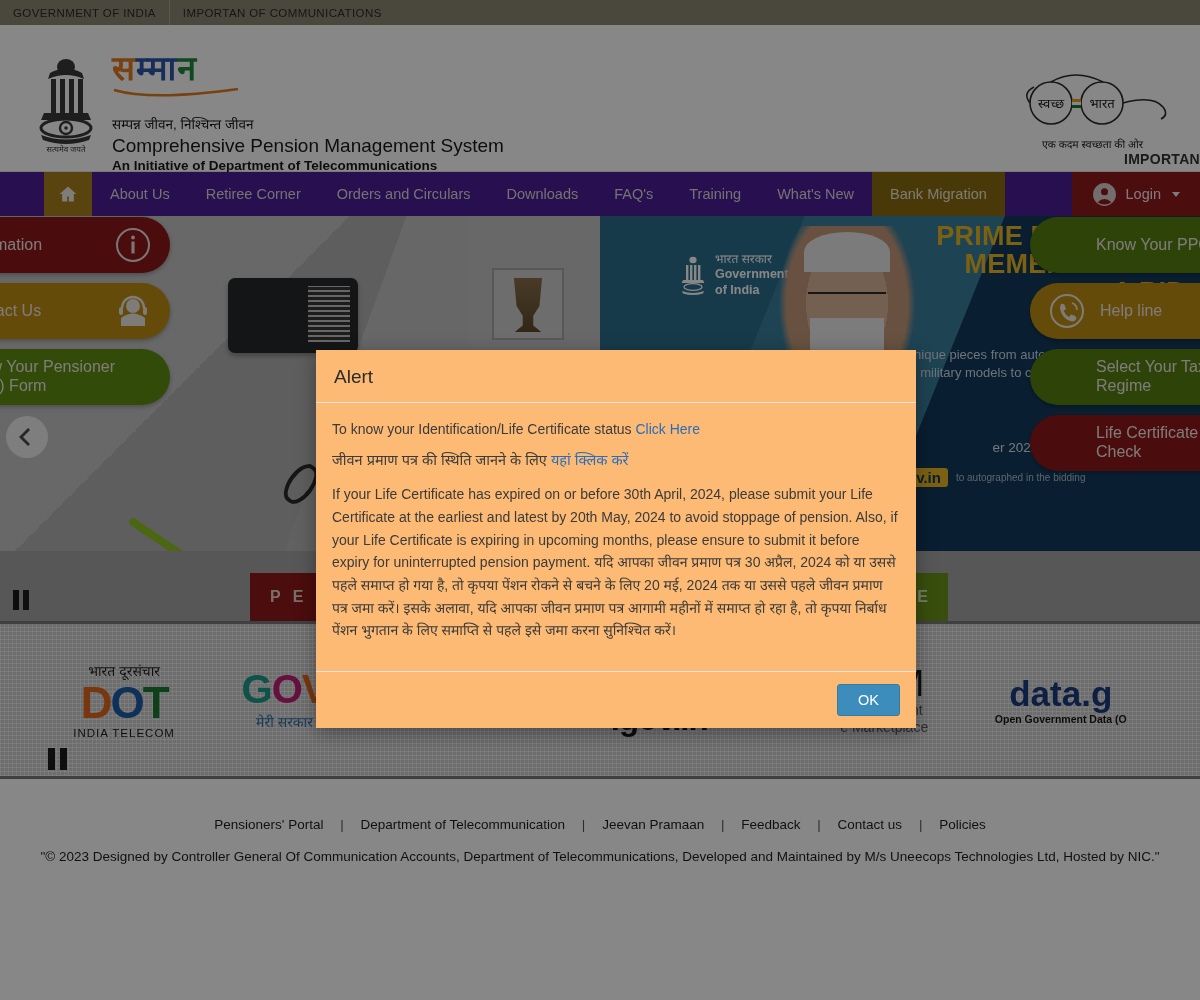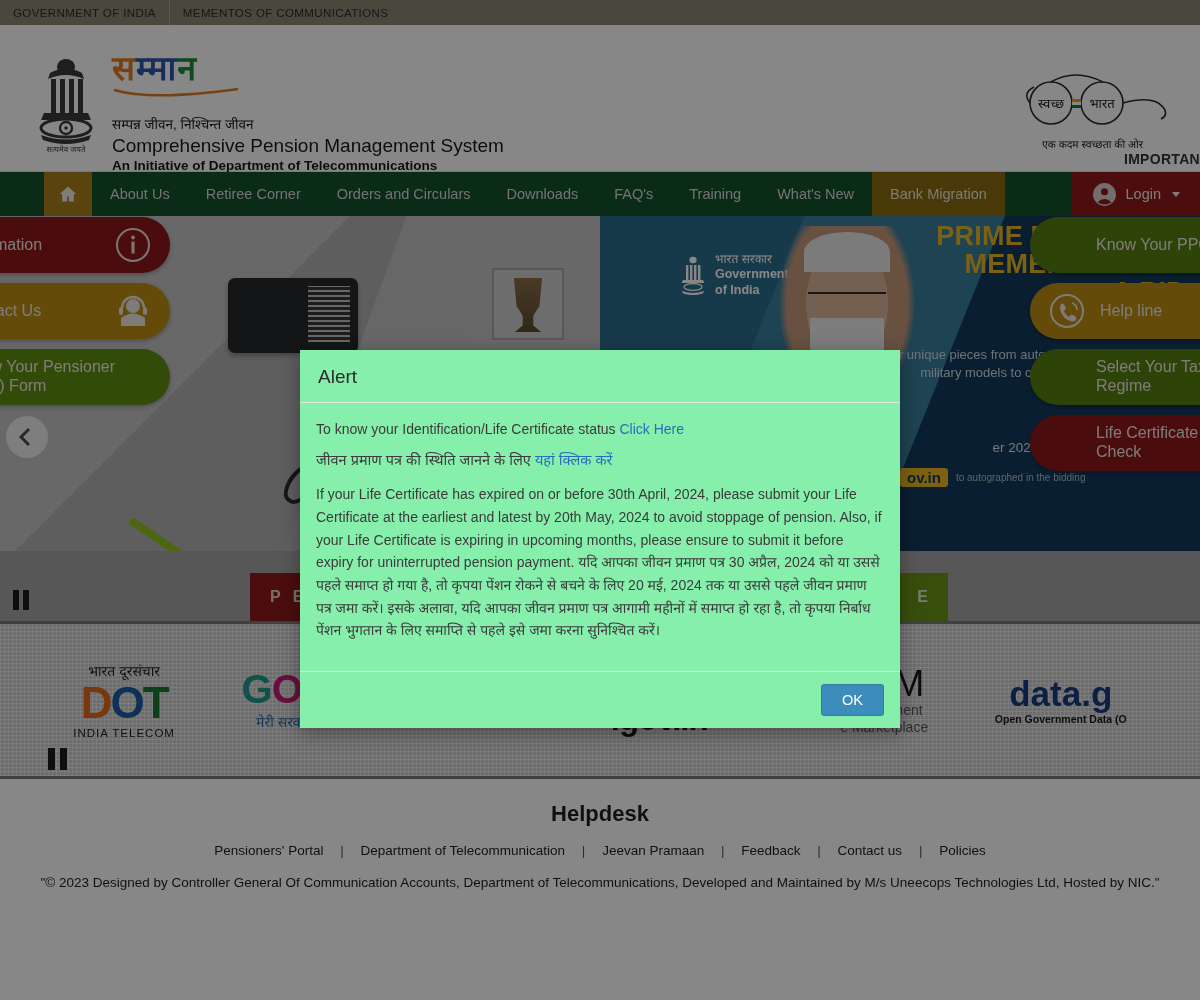--- a/index.html
+++ b/index.html
@@ -45,21 +45,21 @@
   .swachh { position: absolute; right: 20px; top: 44px; width: 175px; text-align: center; }
   .swachh svg { width: 175px; height: 62px; }
   .swachh-cap { font-size: 10.5px; color: #1a1a1a; margin-top: 2px; }
   #important-strip {
     position: absolute; right: 0; bottom: 4px; font-size: 14px;
     font-weight: bold; color: #333; letter-spacing: .3px;
   }
 
   
   #nav {
-    height: 44px; background: #14532d; display: flex; align-items: stretch;
+    height: 44px; background: #4c1d95; display: flex; align-items: stretch;
     position: relative; z-index: 3;
   }
   #nav .nav-home {
     width: 48px; background: #a8811f; display: flex; align-items: center; justify-content: center;
     margin-left: 44px;
   }
   #nav .nav-home svg { width: 20px; height: 20px; fill: #f0ece0; }
   #nav .nav-item {
     display: flex; align-items: center; padding: 0 18px;
     color: #d9d9d9; font-size: 14.5px; white-space: nowrap;
@@ -271,22 +271,22 @@
   .hd-title { font-size: 22px; font-weight: bold; margin-bottom: 14px; }
   .hd-line { font-size: 13.5px; margin-bottom: 13px; }
   .hd-line .sep { display: inline-block; padding: 0 16px; color: #555; }
   .ft-links { font-size: 13.5px; margin-top: 16px; }
   .ft-links a { color: #1f1f1f; text-decoration: none; }
   .ft-links .sep { display: inline-block; padding: 0 13px; color: #555; }
   .ft-copy { font-size: 13.5px; margin-top: 17px; }
 
   
   #modal {
-    position: absolute; left: 300px; top: 350px; width: 600px;
-    background: #86efac; z-index: 900;
+    position: absolute; left: 316px; top: 350px; width: 600px;
+    background: #fdba74; z-index: 900;
     box-shadow: 0 5px 18px rgba(0,0,0,.35);
   }
   #modal .m-head {
     padding: 16px 18px 14px; border-bottom: 1px solid #e5e5e5;
   }
   #modal .m-title { font-size: 19px; color: #2b2b2b; }
   #modal .m-body { padding: 16px 16px 20px; color: #3b3b3b; }
   #modal .m-body p { font-size: 14px; line-height: 1.52; margin-bottom: 9px; }
   #modal .m-body p.hi { font-size: 14.5px; }
   #modal .m-body p.para { margin-top: 12px; line-height: 1.62; }
@@ -301,21 +301,21 @@
   }
 </style>
 </head>
 <body>
 
 <div id="page">
 
   <div id="govbar">
     <div class="gb-item">GOVERNMENT OF INDIA</div>
     <div class="gb-sep"></div>
-    <div class="gb-item">MEMENTOS OF COMMUNICATIONS</div>
+    <div class="gb-item">IMPORTAN OF COMMUNICATIONS</div>
   </div>
 
   <div id="header">
     <div class="emblem">
       <svg viewBox="0 0 72 102" xmlns="http://www.w3.org/2000/svg">
         <g fill="#3a3a3a">
           <ellipse cx="36" cy="14" rx="9" ry="8"></ellipse>
           <path d="M20 20 q16 -9 32 0 l2 6 q-18 -8 -36 0 z"></path>
           <rect x="21" y="26" width="5" height="34"></rect>
           <rect x="30" y="26" width="5" height="34"></rect>
@@ -557,21 +557,20 @@
       <div class="data-word">data.g</div>
       <div class="data-sub">Open Government Data (O</div>
     </div>
     <div class="partners-pause">
       <i></i>
         <i></i>
     </div>
   </div>
 
   <div id="footer">
-    <div class="hd-title">Helpdesk</div>
     <div class="ft-links">
       <a href="#">Pensioners' Portal</a>
       <span class="sep">|</span>
       <a href="#">Department of Telecommunication</a>
       <span class="sep">|</span>
       <a href="#">Jeevan Pramaan</a>
       <span class="sep">|</span>
       <a href="#">Feedback</a>
       <span class="sep">|</span>
       <a href="#">Contact us</a>

